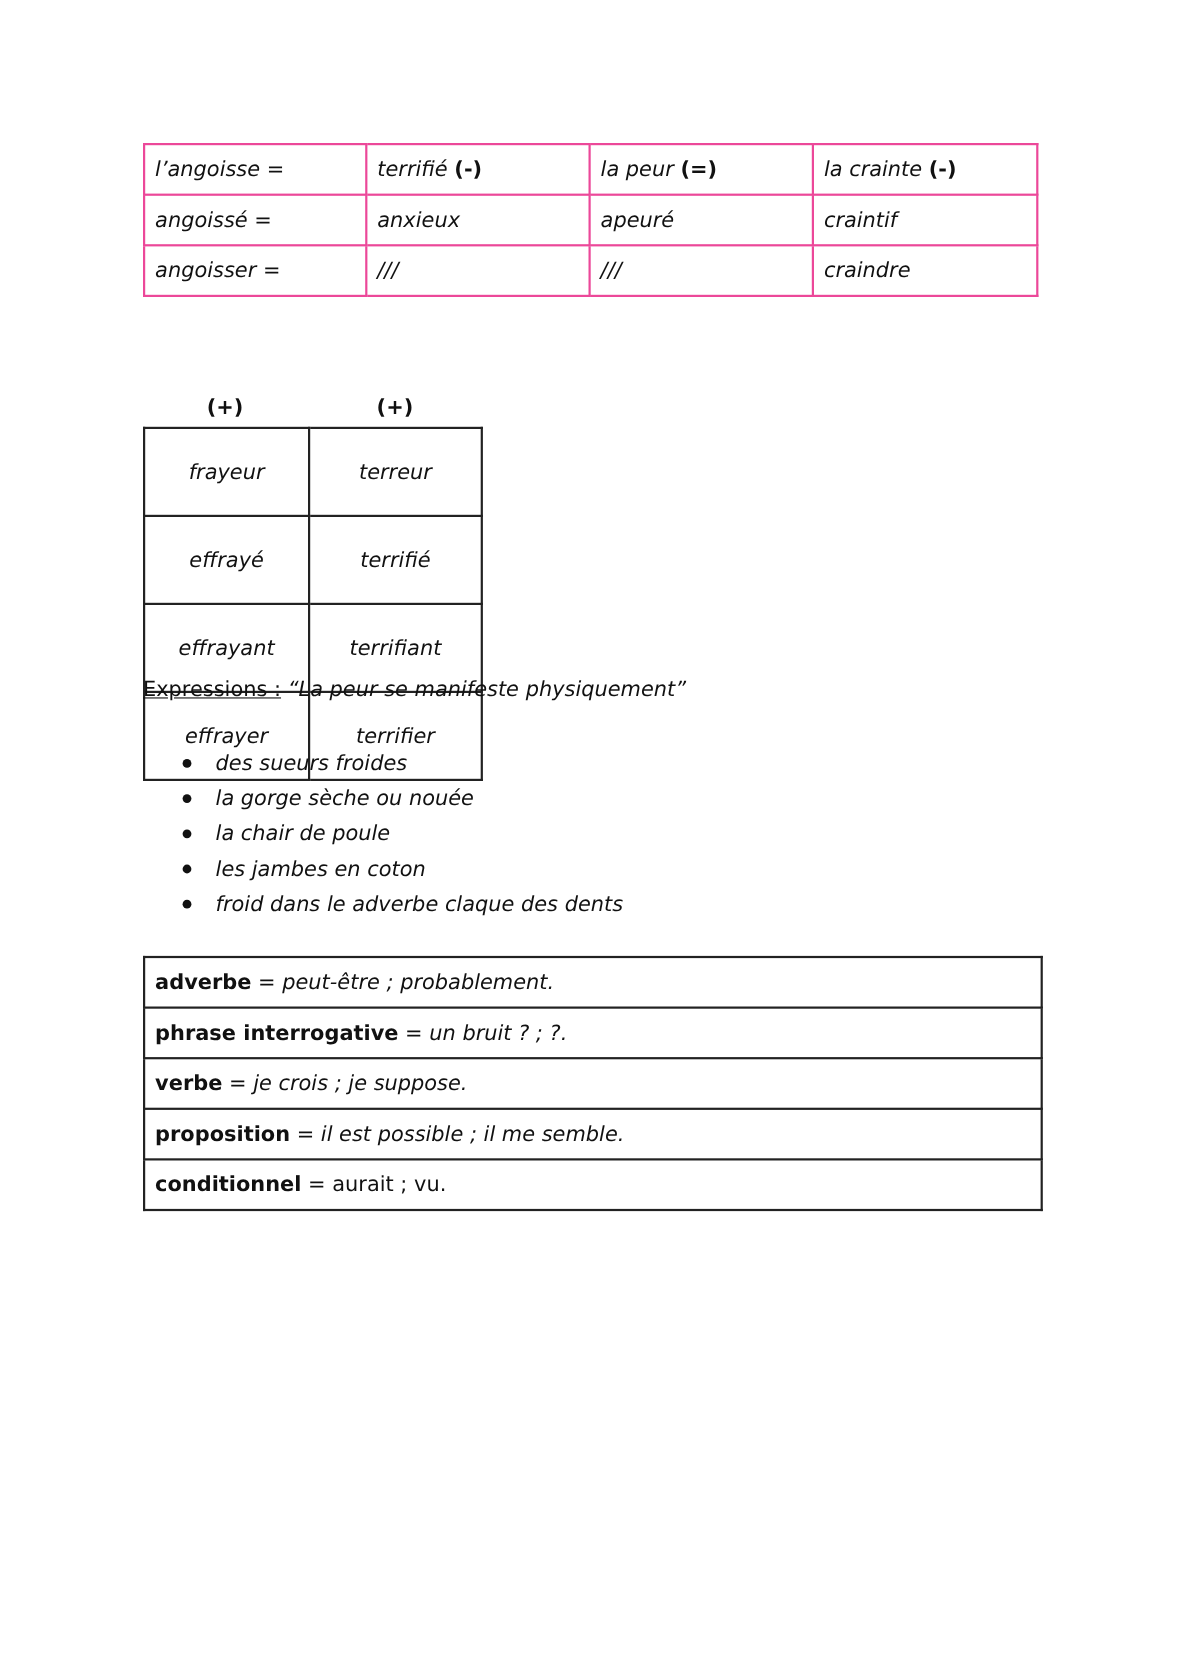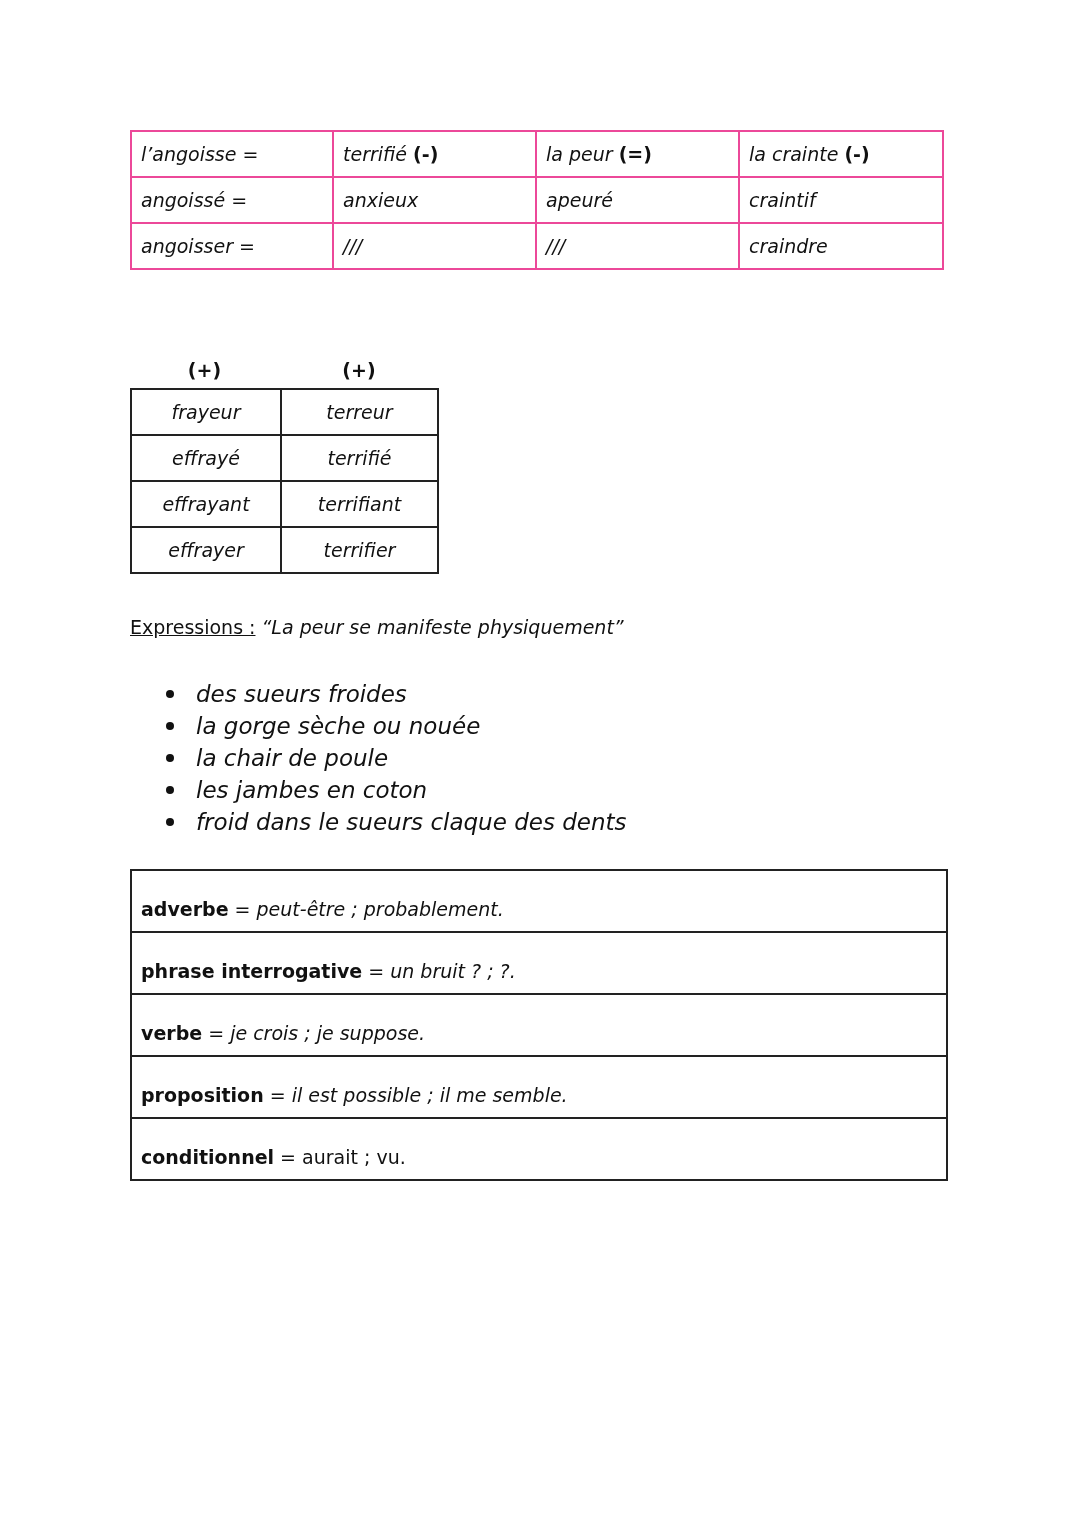--- a/index.html
+++ b/index.html
@@ -48,21 +48,21 @@
       position: absolute;
       left: 130px;
       top: 388px;
       width: 307px;
       border-collapse: collapse;
       table-layout: fixed;
     }
     #t2 td {
       border: 2px solid #222;
       height: 44px;
-      padding: 0;
+      padding: 17px;
       font-size: 19px;
       font-style: italic;
       text-align: center;
       vertical-align: middle;
     }
 
     
     #expressions {
       position: absolute;
       left: 130px;
@@ -75,21 +75,21 @@
       position: absolute;
       left: 130px;
       top: 678px;
       margin: 0;
       padding: 0;
       list-style: none;
     }
     #bullets li {
       height: 32px;
       line-height: 32px;
-      font-size: 23px;
+      font-size: 19px;
       font-style: italic;
       position: relative;
       padding-left: 66px;
       white-space: nowrap;
     }
     #bullets li .dot {
       position: absolute;
       left: 36px;
       top: 12px;
       width: 8px;
@@ -103,21 +103,21 @@
       position: absolute;
       left: 130px;
       top: 869px;
       width: 818px;
       border-collapse: collapse;
       table-layout: fixed;
     }
     #t3 td {
       border: 2px solid #222;
       height: 44px;
-      padding: 16px 0 0 9px;
+      padding: 0 0 0 9px;
       font-size: 19px;
       vertical-align: middle;
       white-space: nowrap;
     }
   </style>
 </head>
 <body>
 
 <table id="t1">
   <colgroup>
@@ -178,21 +178,21 @@
 <div id="expressions">
   <span class="lbl">Expressions :</span>
   <span class="it">“La peur se manifeste physiquement”</span>
 </div>
 
 <ul id="bullets">
   <li><span class="dot"></span><span>des sueurs froides</span></li>
   <li><span class="dot"></span><span>la gorge sèche ou nouée</span></li>
   <li><span class="dot"></span><span>la chair de poule</span></li>
   <li><span class="dot"></span><span>les jambes en coton</span></li>
-  <li><span class="dot"></span><span>froid dans le sueurs claque des dents</span></li>
+  <li><span class="dot"></span><span>froid dans le adverbe claque des dents</span></li>
 </ul>
 
 <table id="t3">
   <tbody>
     <tr>
       <td><span class="b">adverbe</span><span style="white-space:pre"> = </span><span class="it">peut-être ; probablement.</span></td>
     </tr>
     <tr>
       <td><span class="b">phrase interrogative</span><span style="white-space:pre"> = </span><span class="it">un bruit ? ; ?.</span></td>
     </tr>

